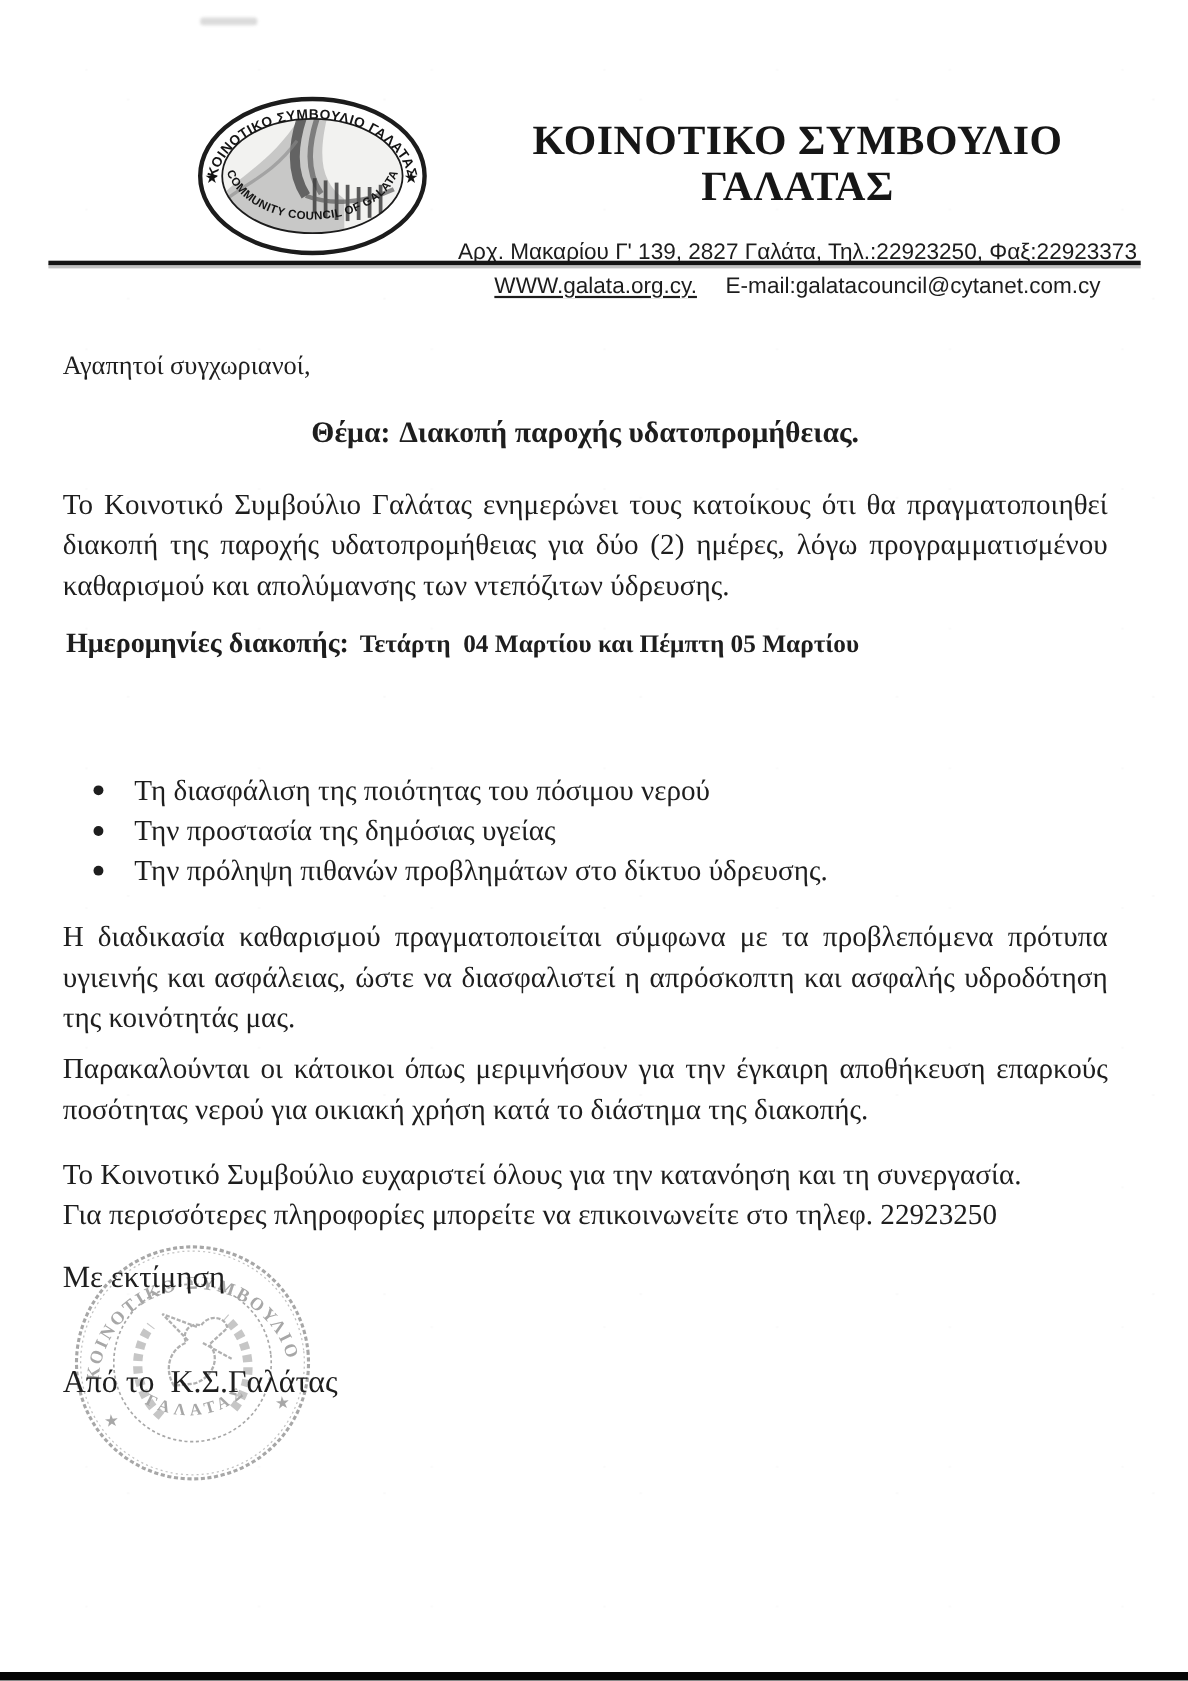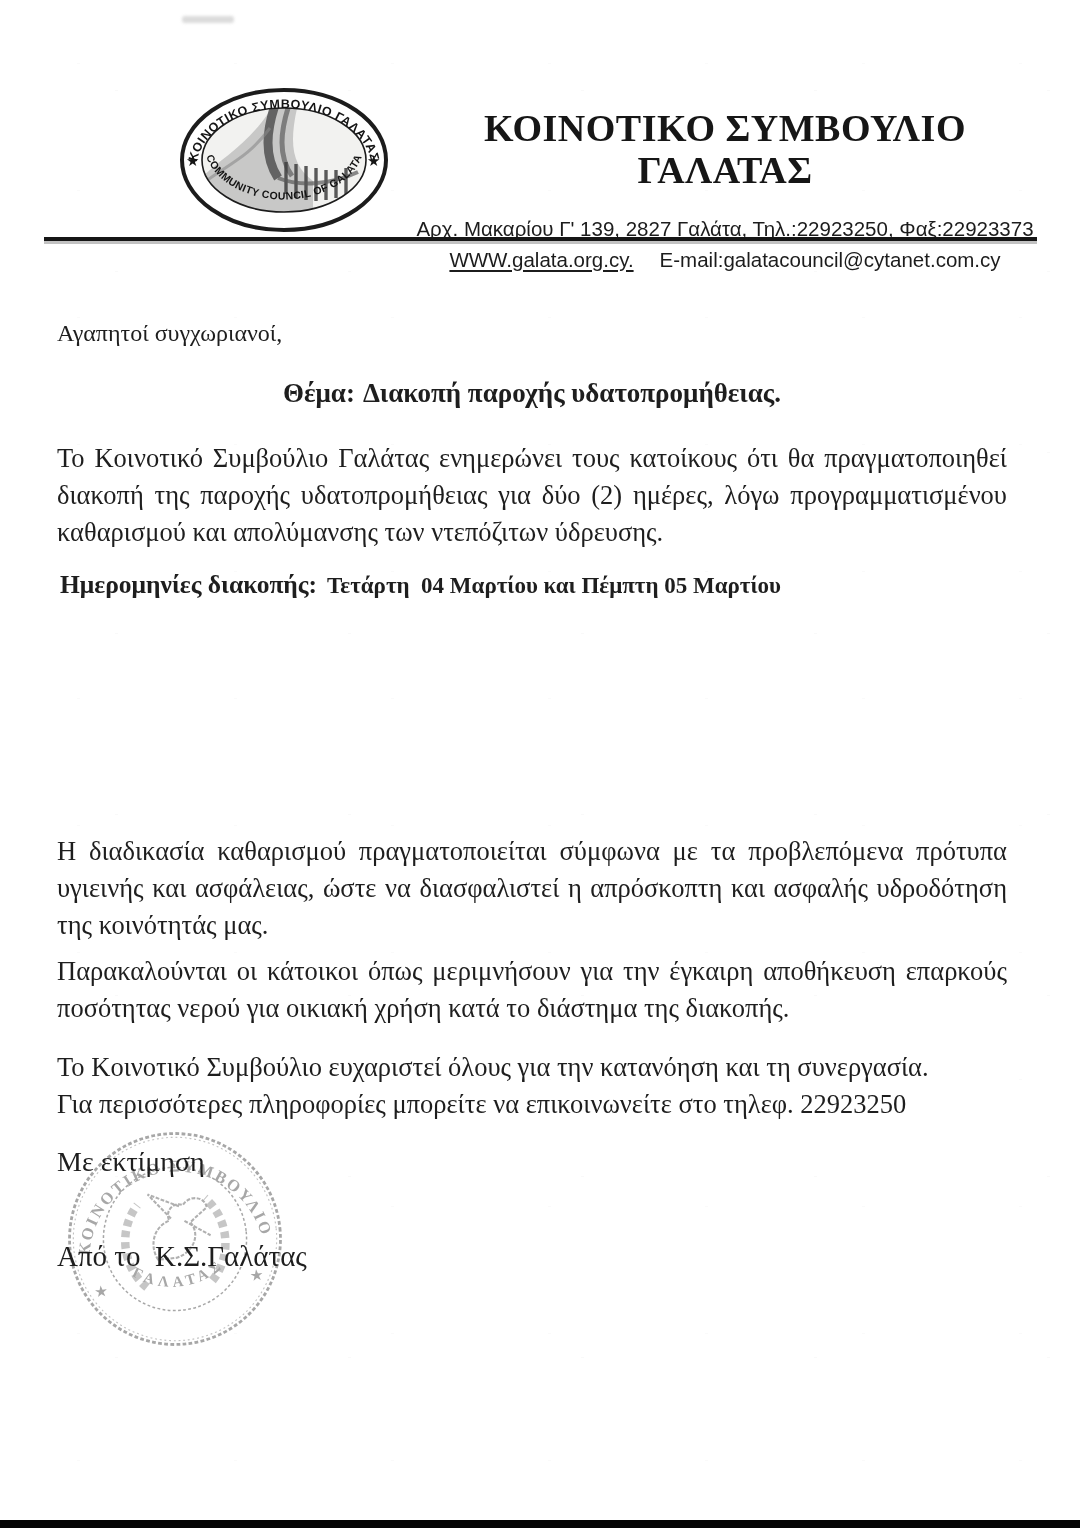--- a/index.html
+++ b/index.html
@@ -171,20 +171,25 @@
     <span class="subj-label">Θέμα:</span><span class="subj-text">Διακοπή παροχής υδατοπρομήθειας.</span>
   </div>
 
   <div class="abs para p1">Το Κοινοτικό Συμβούλιο Γαλάτας ενημερώνει τους κατοίκους ότι θα πραγματοποιηθεί διακοπή της παροχής υδατοπρομήθειας για δύο (2) ημέρες, λόγω προγραμματισμένου καθαρισμού και απολύμανσης των ντεπόζιτων ύδρευσης.</div>
 
   <div class="abs dates-line">
     <span class="dates-label">Ημερομηνίες διακοπής:</span><span class="dates-value">Τετάρτη  04 Μαρτίου και Πέμπτη 05 Μαρτίου</span>
   </div>
 
 
+  <ul class="abs bullet-list">
+    <li>Τη διασφάλιση της ποιότητας του πόσιμου νερού</li>
+    <li>Την προστασία της δημόσιας υγείας</li>
+    <li>Την πρόληψη πιθανών προβλημάτων στο δίκτυο ύδρευσης.</li>
+  </ul>
 
   <div class="abs para p3">Η διαδικασία καθαρισμού πραγματοποιείται σύμφωνα με τα προβλεπόμενα πρότυπα υγιεινής και ασφάλειας, ώστε να διασφαλιστεί η απρόσκοπτη και ασφαλής υδροδότηση της κοινότητάς μας.</div>
 
   <div class="abs para p4">Παρακαλούνται οι κάτοικοι όπως μεριμνήσουν για την έγκαιρη αποθήκευση επαρκούς ποσότητας νερού για οικιακή χρήση κατά το διάστημα της διακοπής.</div>
 
   <div class="abs closing">
     <div>Το Κοινοτικό Συμβούλιο ευχαριστεί όλους για την κατανόηση και τη συνεργασία.</div>
     <div>Για περισσότερες πληροφορίες μπορείτε να επικοινωνείτε στο τηλεφ. 22923250</div>
   </div>
 

